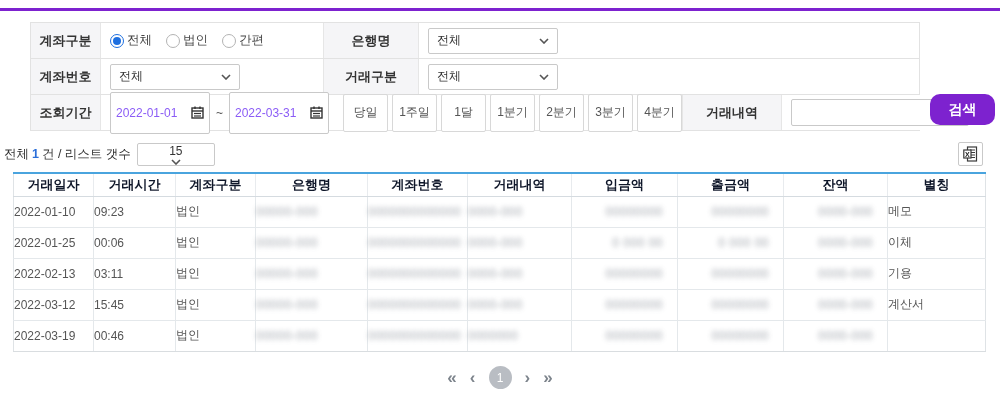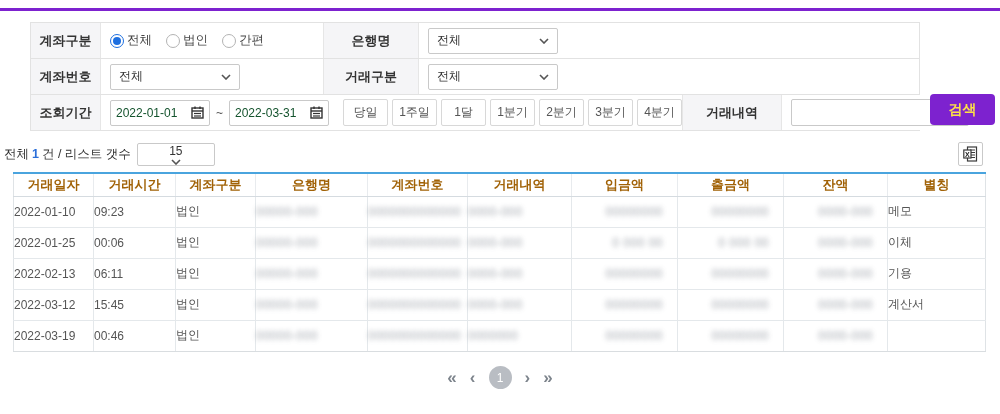--- a/index.html
+++ b/index.html
@@ -18,45 +18,45 @@
 
   .radio-opt { display:inline-flex; align-items:center; gap:3px; font-size:12.5px; color:#444; margin-right:10px; cursor:default; }
   .radio { width:14px; height:14px; border:1px solid #b3b3b3; border-radius:50%; background:#fff; position:relative; display:inline-block; }
   .radio.checked { border-color:#1d6fe0; }
   .radio.checked::after { content:""; position:absolute; left:2px; top:2px; width:8px; height:8px; border-radius:50%; background:#1d6fe0; }
 
   .selbox { height:26px; border:1px solid #c9c9c9; border-radius:2px; background:#fff; display:flex; align-items:center;
     justify-content:space-between; padding:0 8px; font-size:12px; color:#333; }
   .sel-130{ width:130px; } .sel-78{ width:78px; height:23px;flex-direction:column; }
 
-  .datebox { width:100px; height:26px; border:1px solid #c9c9c9; border-radius:2px; background:#fff; display:flex;
-    align-items:center; justify-content:space-between; padding:0 5px; font-size:12px; color:#14532d; }
+  .datebox { width:100px; height:42px; border:1px solid #c9c9c9; border-radius:2px; background:#fff; display:flex;
+    align-items:center; justify-content:space-between; padding:0 5px; font-size:12px; color:#8b5cf6; }
   .tilde { font-size:12px; color:#555; padding:0 2px; }
 
-  .qbtn { width:45px; height:27px; border:1px solid #d8d8d8; border-radius:2px; background:#fff; font-size:12px; color:#555;
+  .qbtn { width:45px; height:38px; border:1px solid #d8d8d8; border-radius:2px; background:#fff; font-size:12px; color:#555;
     display:flex; align-items:center; justify-content:center; margin-left:4px;
     font-family:"Liberation Sans","DejaVu Sans",sans-serif; }
   .qbtn:first-of-type { margin-left:10px; }
 
   .txtinput { width:178px; height:27px; border:1px solid #c9c9c9; border-radius:2px; font-size:12px; padding:0 6px; color:#333; outline:none; }
 
-  .search-btn { position:absolute; left:930px; top:94px; width:65px; height:31px; background:var(--purple,#7d22cf); color:#fde047;
-    font-size:14px; font-weight:bold; border:none; border-radius:4px; display:flex; align-items:center; justify-content:center; }
+  .search-btn { position:absolute; left:930px; top:94px; width:65px; height:31px; background:var(--purple,#7d22cf); color:#ffffff;
+    font-size:14px; font-weight:bold; border:none; border-radius:10px; display:flex; align-items:center; justify-content:center; }
 
   
   .list-bar { position:absolute; left:4px; top:142px; width:992px; height:24px; display:flex; align-items:center; font-size:12.5px; color:#333; }
   .list-bar .cnt { color:#2b6fd9; font-weight:bold; margin:0 3px; }
   .list-bar .mid { margin-right:6px; }
   .excel-btn { position:absolute; right:13px; top:0px; width:25px; height:24px; border:1px solid #c9c9c9; border-radius:2px;
     background:#fff; display:flex; align-items:center; justify-content:center; }
 
   
   .results { position:absolute; left:13px; top:172px; width:972px; border-collapse:collapse; table-layout:fixed; }
   .results th { border-top:2px solid #4aa4de; border-bottom:1px solid #d5dbe0; border-left:1px solid #e8ebee; border-right:1px solid #e8ebee;
-    height:23px; font-size:13px; font-weight:bold; color:#a16207; background:#fff; }
+    height:23px; font-size:13px; font-weight:bold; color:#0f172a; background:#fff; }
   .results td { border:1px solid #e4e8eb; height:31px; font-size:12px; color:#555; background:#fff; }
   .results tr td:first-child, .results tr th:first-child { border-left:1px solid #dfe3e6; }
   .results tr td:last-child, .results tr th:last-child { border-right:1px solid #dfe3e6; }
   .results tbody tr:last-child td { border-bottom:1px solid #d9dde0; }
   .results th:nth-child(1),.results td:nth-child(1){width:80px;}
   .results th:nth-child(2),.results td:nth-child(2){width:82px;}
   .results th:nth-child(3),.results td:nth-child(3){width:80px;}
   .results th:nth-child(4),.results td:nth-child(4){width:112px;}
   .results th:nth-child(5),.results td:nth-child(5){width:100px;}
   .results th:nth-child(6),.results td:nth-child(6){width:104px;}
@@ -243,21 +243,21 @@
         <td><span class="blurred">00000-000</span></td>
         <td><span class="blurred">0000000000000</span></td>
         <td><span class="blurred">0000-000</span></td>
         <td class="num"><span class="blurred">0 000 00</span></td>
         <td class="num"><span class="blurred">0 000 00</span></td>
         <td class="num"><span class="blurred">0000-000</span></td>
         <td>이체</td>
       </tr>
       <tr>
         <td>2022-02-13</td>
-        <td>06:11</td>
+        <td>03:11</td>
         <td>법인</td>
         <td><span class="blurred">00000-000</span></td>
         <td><span class="blurred">0000000000000</span></td>
         <td><span class="blurred">0000-000</span></td>
         <td class="num"><span class="blurred">00000000</span></td>
         <td class="num"><span class="blurred">00000000</span></td>
         <td class="num"><span class="blurred">0000-000</span></td>
         <td>기용</td>
       </tr>
       <tr>

